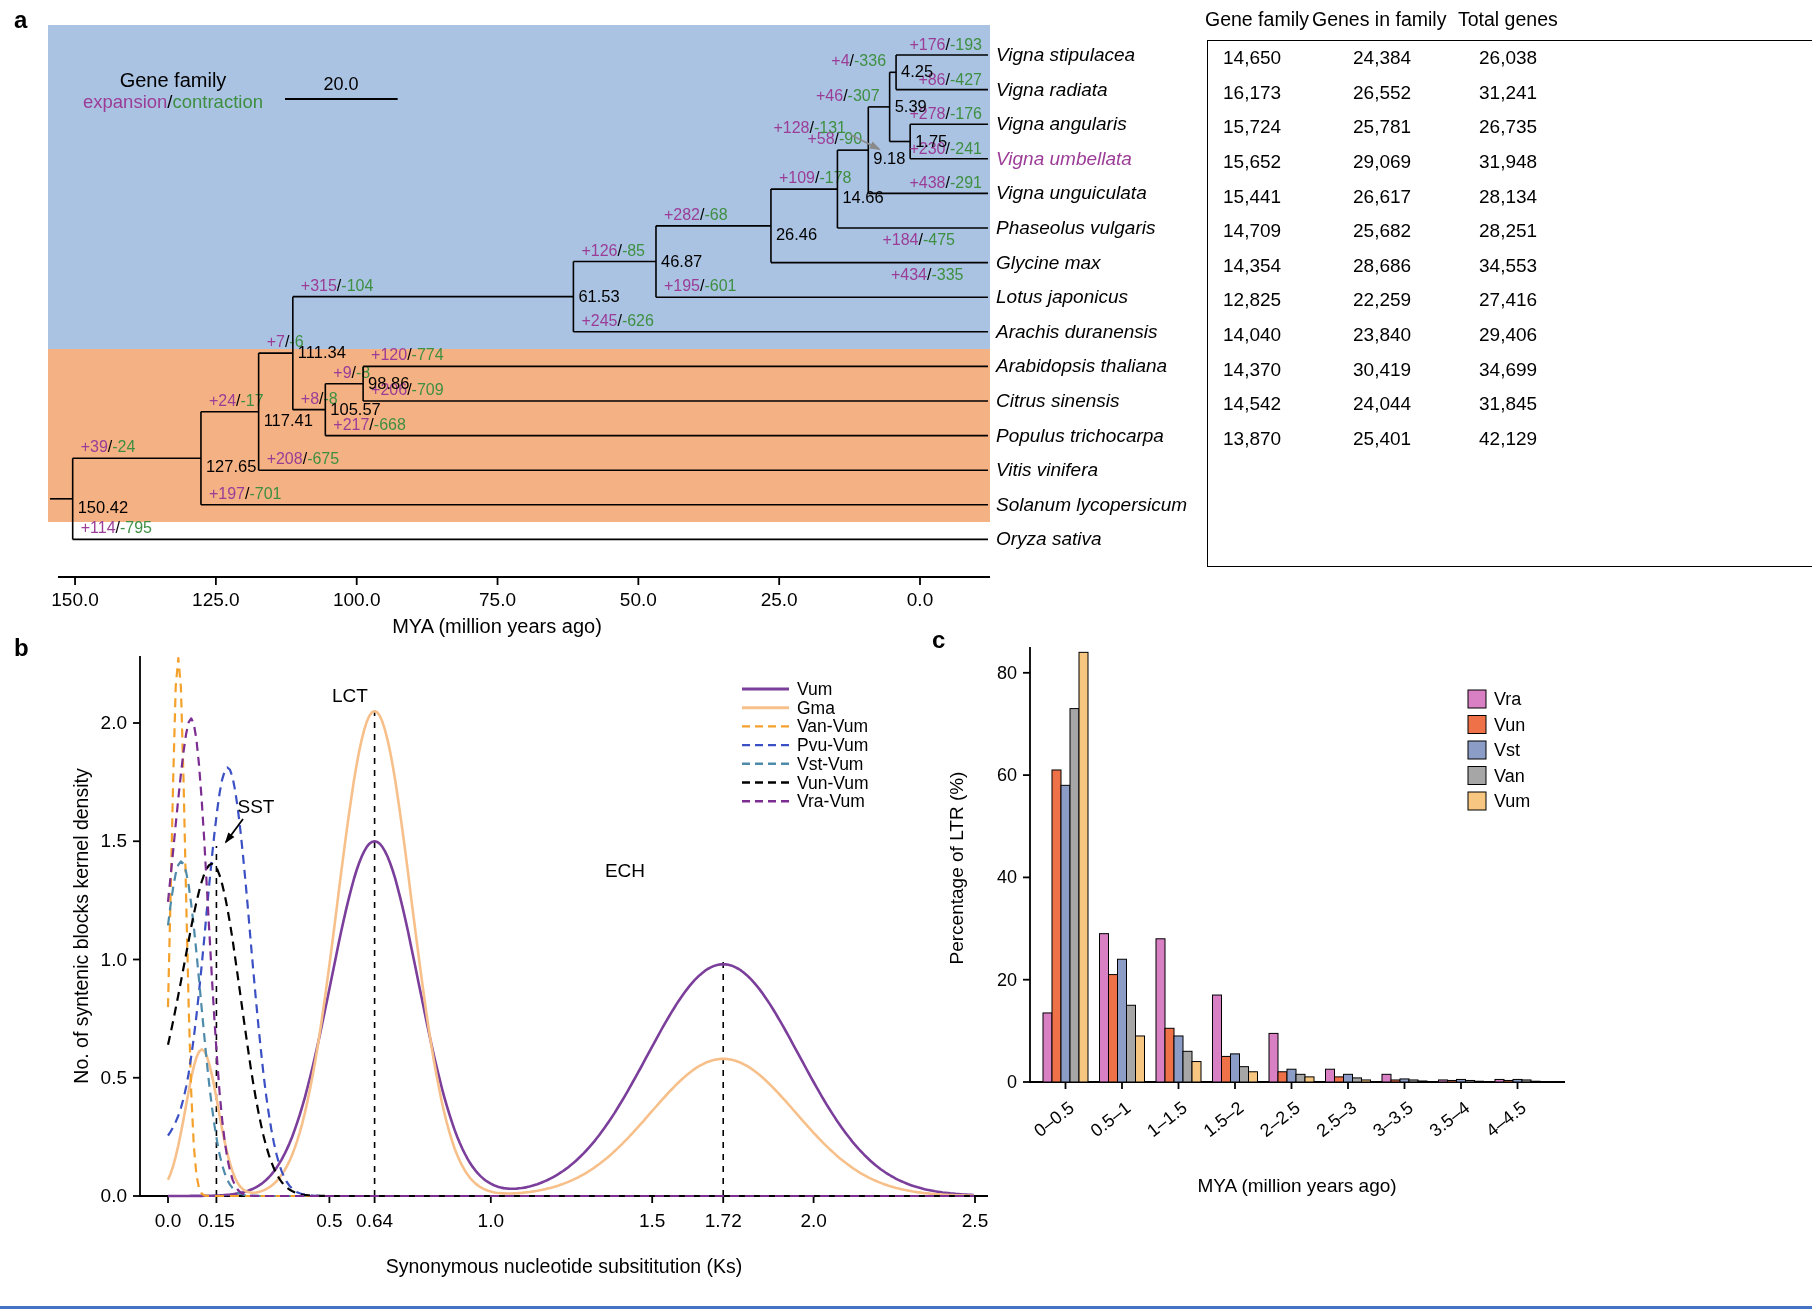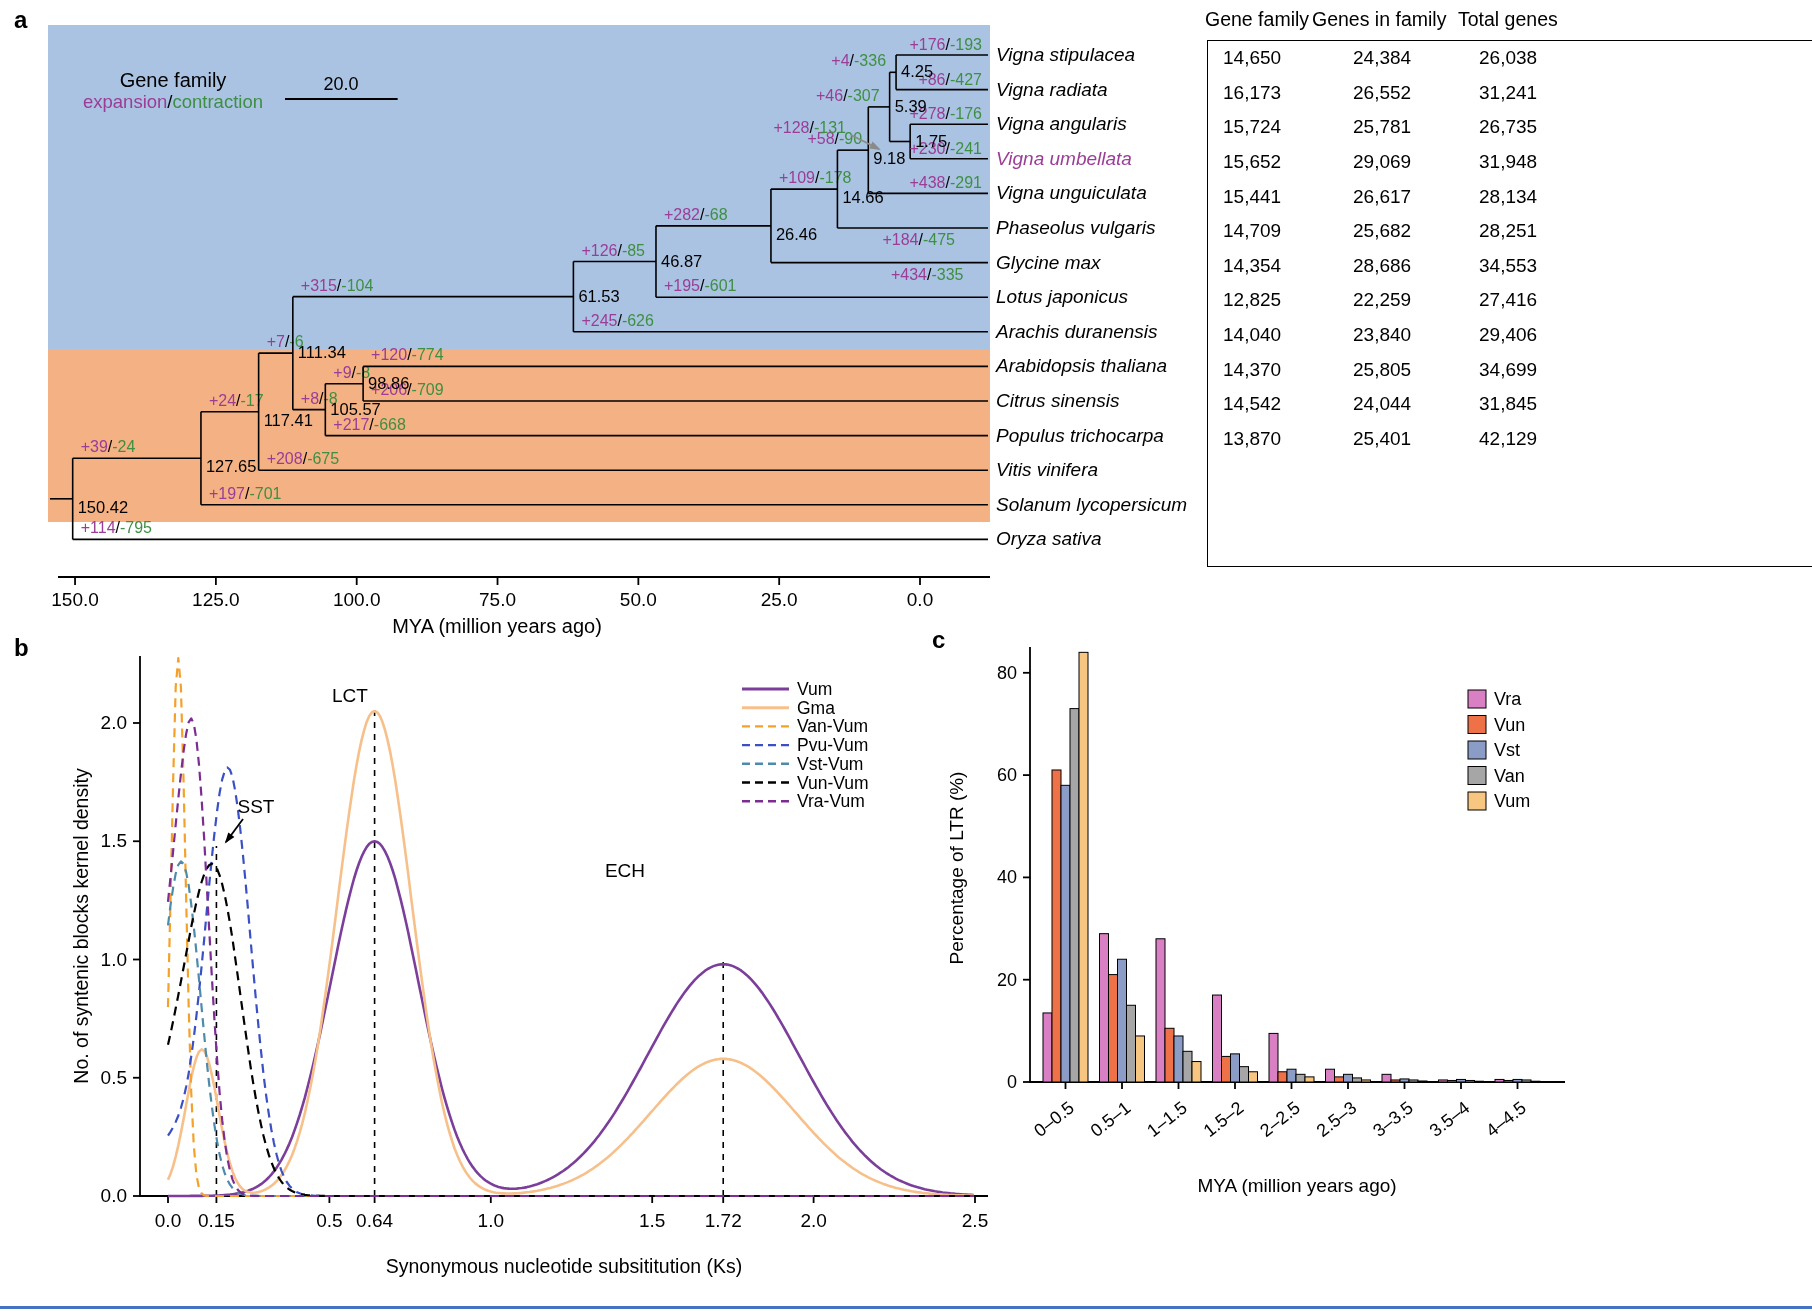--- a/index.html
+++ b/index.html
@@ -344,21 +344,21 @@
           <span>22,259</span>
           <span>27,416</span>
         </div>
         <div class="trow">
           <span>14,040</span>
           <span>23,840</span>
           <span>29,406</span>
         </div>
         <div class="trow">
           <span>14,370</span>
-          <span>25,805</span>
+          <span>30,419</span>
           <span>34,699</span>
         </div>
         <div class="trow">
           <span>14,542</span>
           <span>24,044</span>
           <span>31,845</span>
         </div>
         <div class="trow">
           <span>13,870</span>
           <span>25,401</span>

